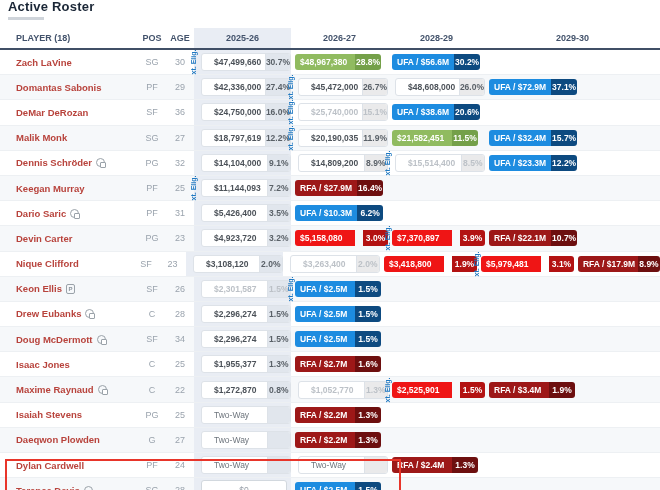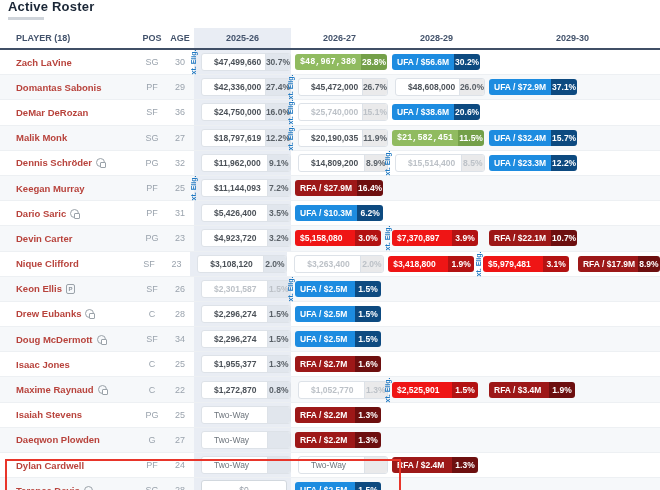--- a/index.html
+++ b/index.html
@@ -42,24 +42,24 @@
   .shaded .pct{background:#e1e6ed;}
   .vbox.muted .val,.vbox.muted .pct{color:#bcc1c7;}
   .vbox.tw .val{font-weight:400;color:#6e757d;}
 
   .ibox{margin-left:7px;width:84px;height:18px;background:#fff;border:1px solid #d2d8de;border-radius:3px;
         display:flex;align-items:center;justify-content:center;font-size:8.5px;color:#9ba2ab;}
 
   .badge{display:flex;margin-left:4px;height:16px;border-radius:3px;overflow:hidden;font-size:8.5px;font-weight:700;color:#fff;}
   .bval{display:flex;align-items:center;padding:0 5px;min-width:50px;white-space:nowrap;}
   .bpct{display:flex;align-items:center;justify-content:center;width:26px;}
-  .badge.green .bval{background:var(--accent_green,#90bb60);font-family:Liberation Mono, monospace;}
+  .badge.green .bval{background:var(--accent_green,#90bb60);}
   .badge.green .bpct{background:var(--accent_green_dark,#74a049);}
   .badge.red .bval{background:var(--accent_red,#ef1515);}
-  .badge.red .bpct{background:var(--accent_red_dark,#b31212);}
+  .badge.red .bpct{background:var(--accent_red_dark,#b31212);margin-left:8px;}
   .badge.blue .bval{background:var(--accent_blue,#1d8ce0);}
   .badge.blue .bpct{background:var(--accent_blue_dark,#0d4a80);}
   .badge.darkred .bval{background:var(--accent_maroon,#9d1818);}
   .badge.darkred .bpct{background:var(--accent_maroon_dark,#6d0f0f);}
 
   .highlight{position:absolute;left:5px;top:459px;width:392px;height:29px;
              border:2px solid var(--highlight_red,#e8352a);z-index:5;pointer-events:none;}
 </style>
 </head>
 <body>
@@ -202,21 +202,21 @@
         </div>
         <div class="row">
           <div class="c-player">
             <div class="pname">Dennis Schröder</div>
             <div class="picon circle"></div>
           </div>
           <div class="c-pos">PG</div>
           <div class="c-age">32</div>
           <div class="c-season cell shaded">
             <div class="vbox">
-              <div class="val">$11,962,000</div>
+              <div class="val">$14,104,000</div>
               <div class="pct">9.1%</div>
             </div>
           </div>
           <div class="c-season cell">
             <div class="vbox">
               <div class="val">$14,809,200</div>
               <div class="pct">8.9%</div>
             </div>
           </div>
           <div class="c-season cell">

